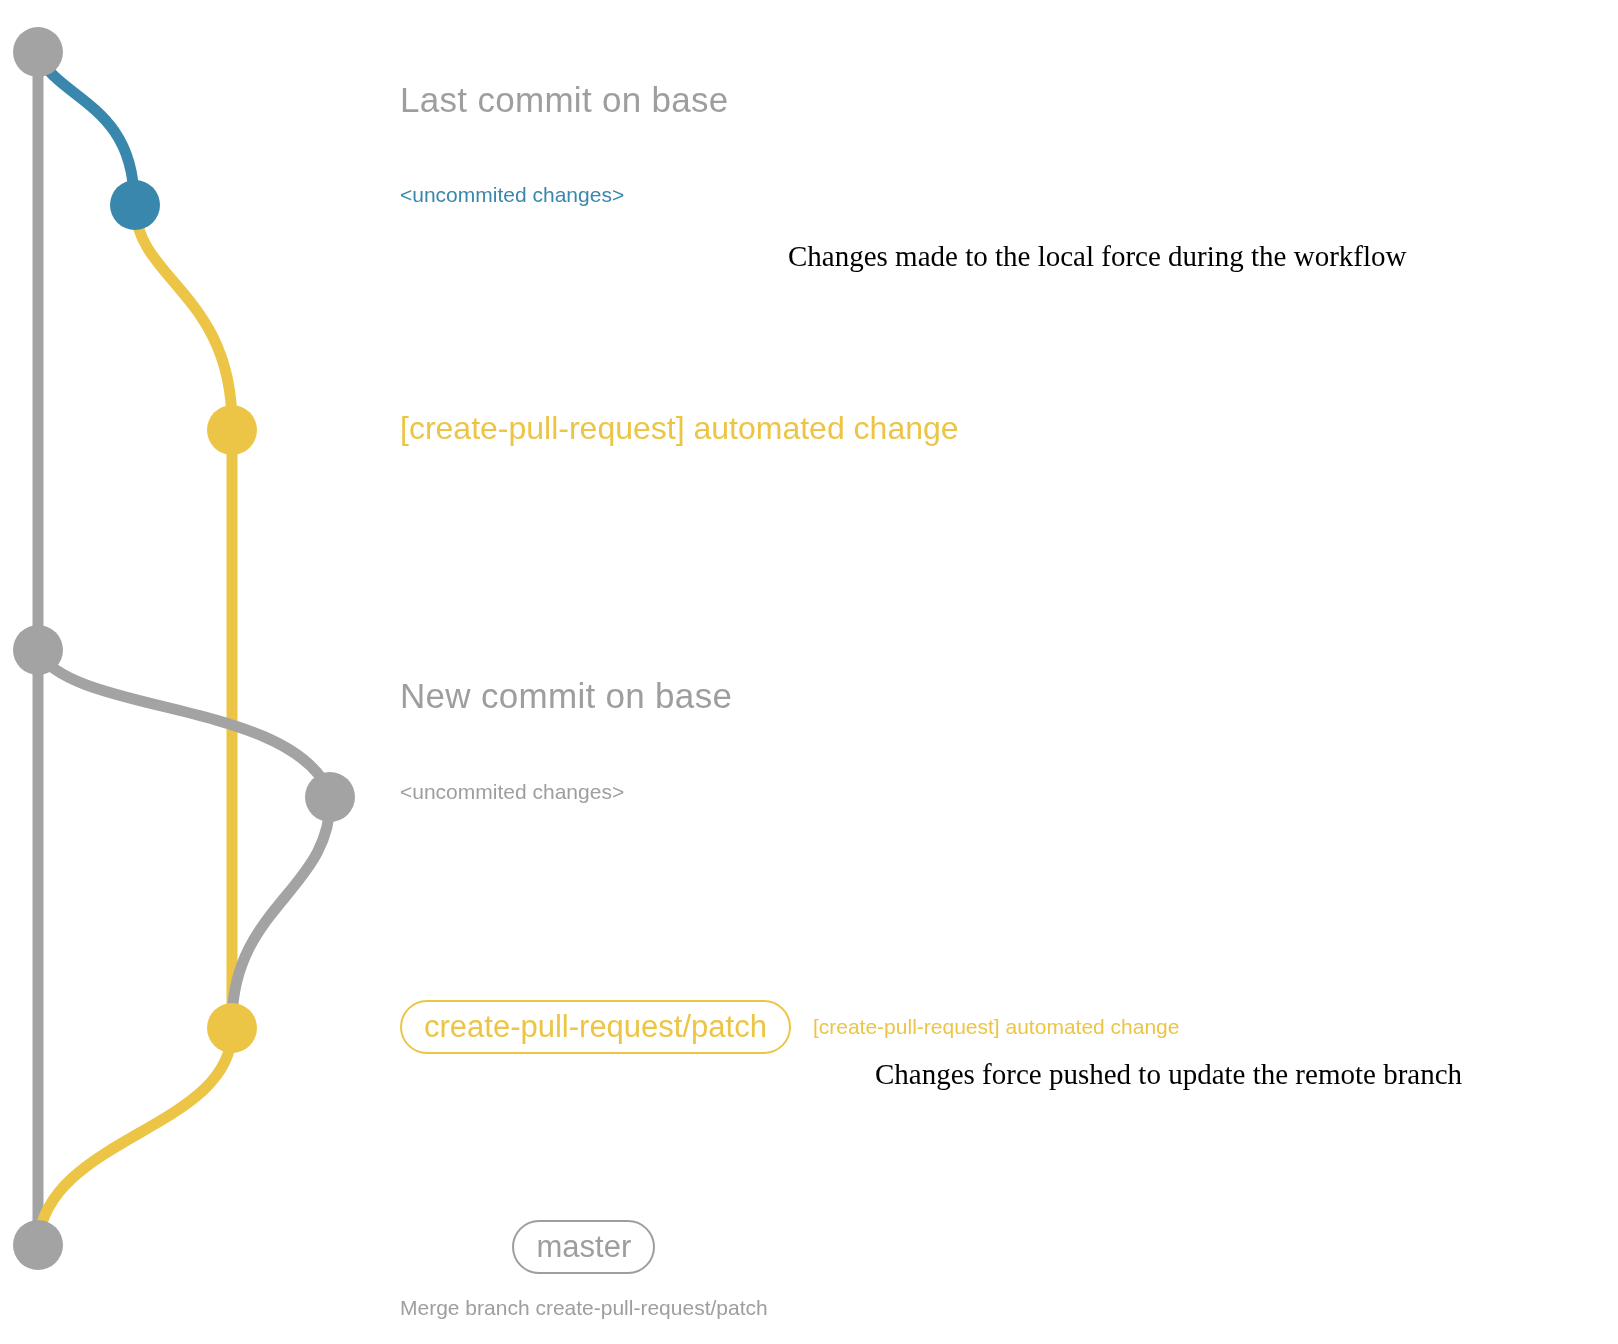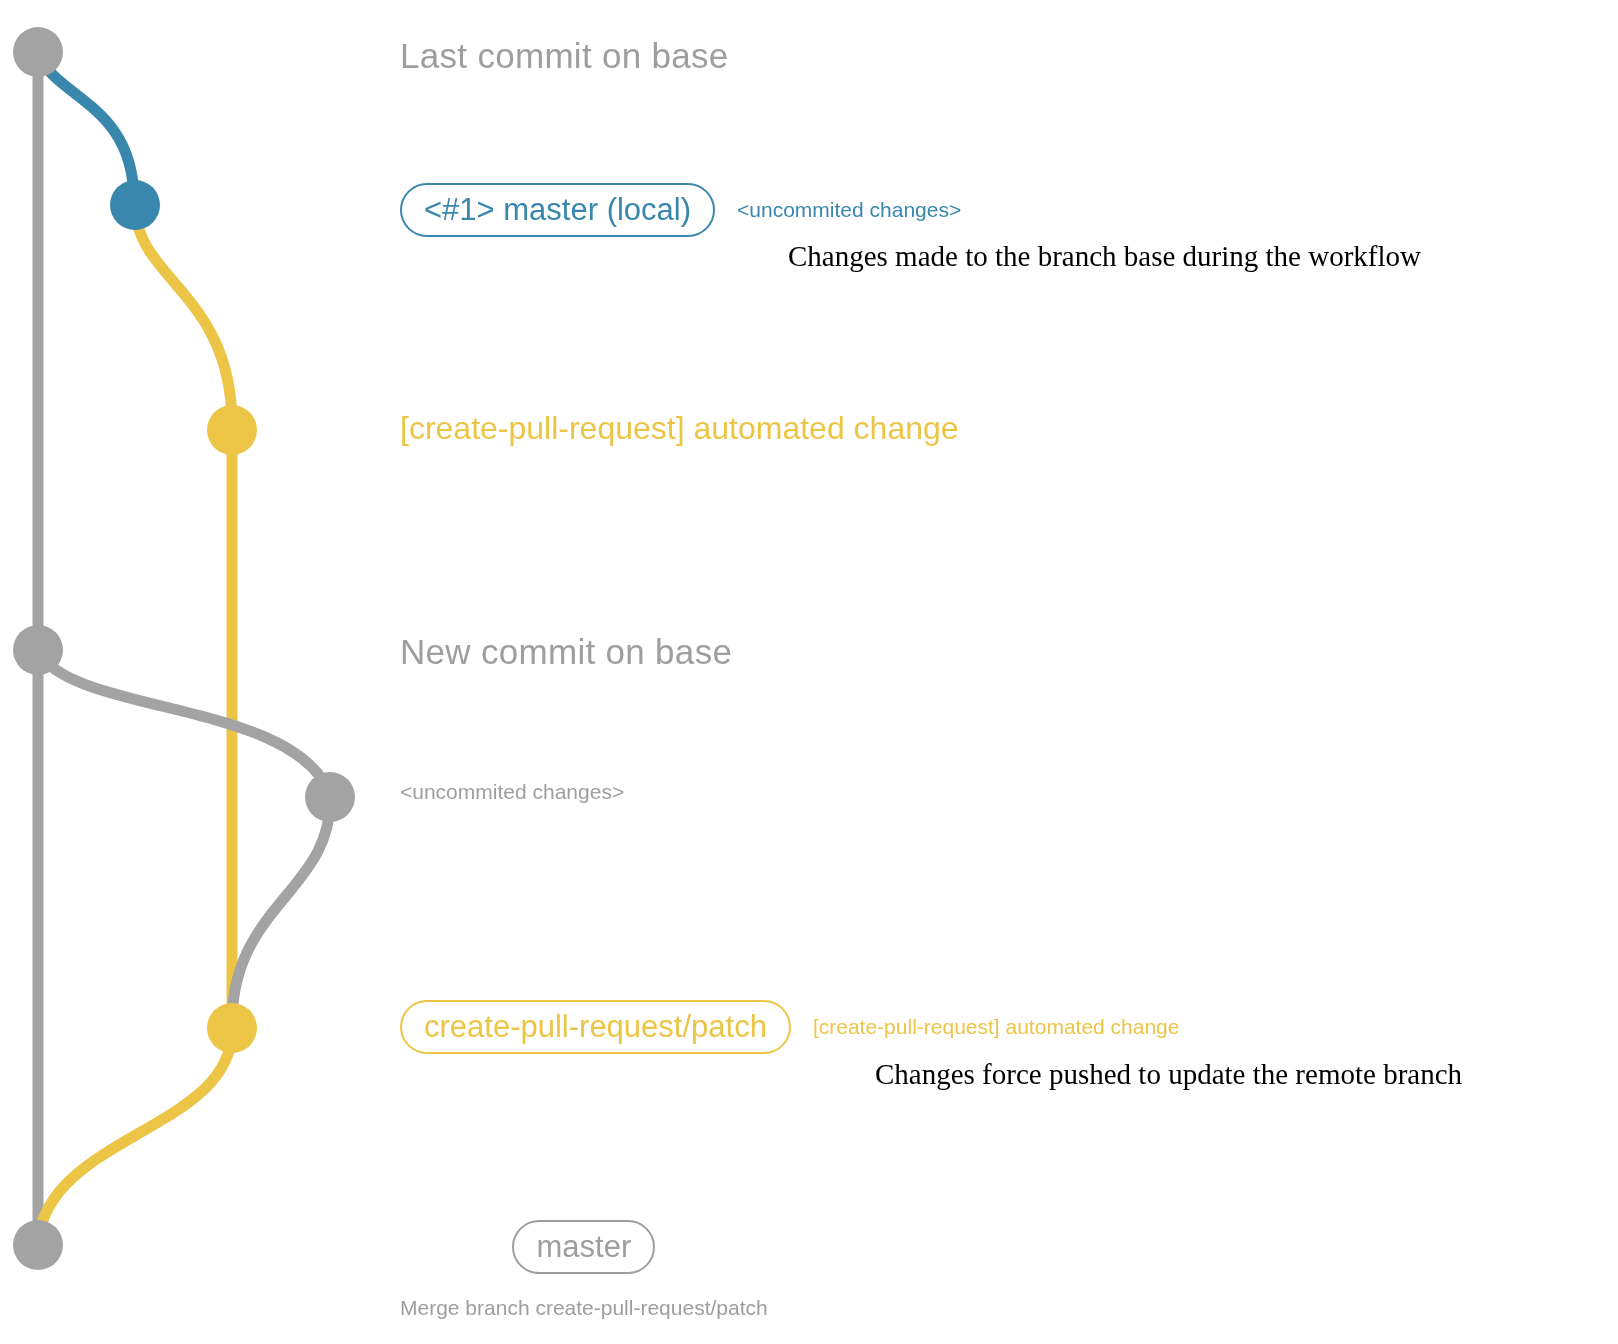--- a/index.html
+++ b/index.html
@@ -19,20 +19,21 @@
   .node-gray   { fill: var(--gray); }
   .node-blue   { fill: var(--blue); }
   .node-yellow { fill: var(--yellow); }
 
   .abs { position: absolute; white-space: nowrap; }
 
   .h-label {
     font-size: 35px;
     color: var(--gray_text);
     letter-spacing: 0.3px;
+    margin-top: 44px;
   }
   .row {
     display: flex;
     align-items: center;
     gap: 22px;
   }
   .badge {
     display: inline-flex;
     align-items: center;
     height: 50px;
@@ -85,24 +86,23 @@
     <circle class="node-yellow" cx="232" cy="430" r="25"></circle>
     <circle class="node-gray" cx="38" cy="650" r="25"></circle>
     <circle class="node-gray" cx="330" cy="797" r="25"></circle>
     <circle class="node-yellow" cx="232" cy="1028" r="25"></circle>
     <circle class="node-gray" cx="38" cy="1245" r="25"></circle>
   </svg>
 
   <div class="abs h-label" style="left:400px; top:36px;">Last commit on base</div>
 
   <div class="abs row" style="left:400px; top:183px;">
-    <span class="badge blue">&lt;#1&gt; master (local)</span>
     <span class="side blue">&lt;uncommited changes&gt;</span>
   </div>
-  <div class="desc" style="left:788px; top:240px;">Changes made to the branch base during the workflow</div>
+  <div class="desc" style="left:788px; top:240px;">Changes made to the local force during the workflow</div>
 
   <div class="abs title-yellow" style="left:400px; top:410px;">[create-pull-request] automated change</div>
 
   <div class="abs h-label" style="left:400px; top:632px;">New commit on base</div>
 
   <div class="abs row" style="left:400px; top:780px;">
     <span class="side gray">&lt;uncommited changes&gt;</span>
   </div>
 
   <div class="abs row" style="left:400px; top:1000px;">

